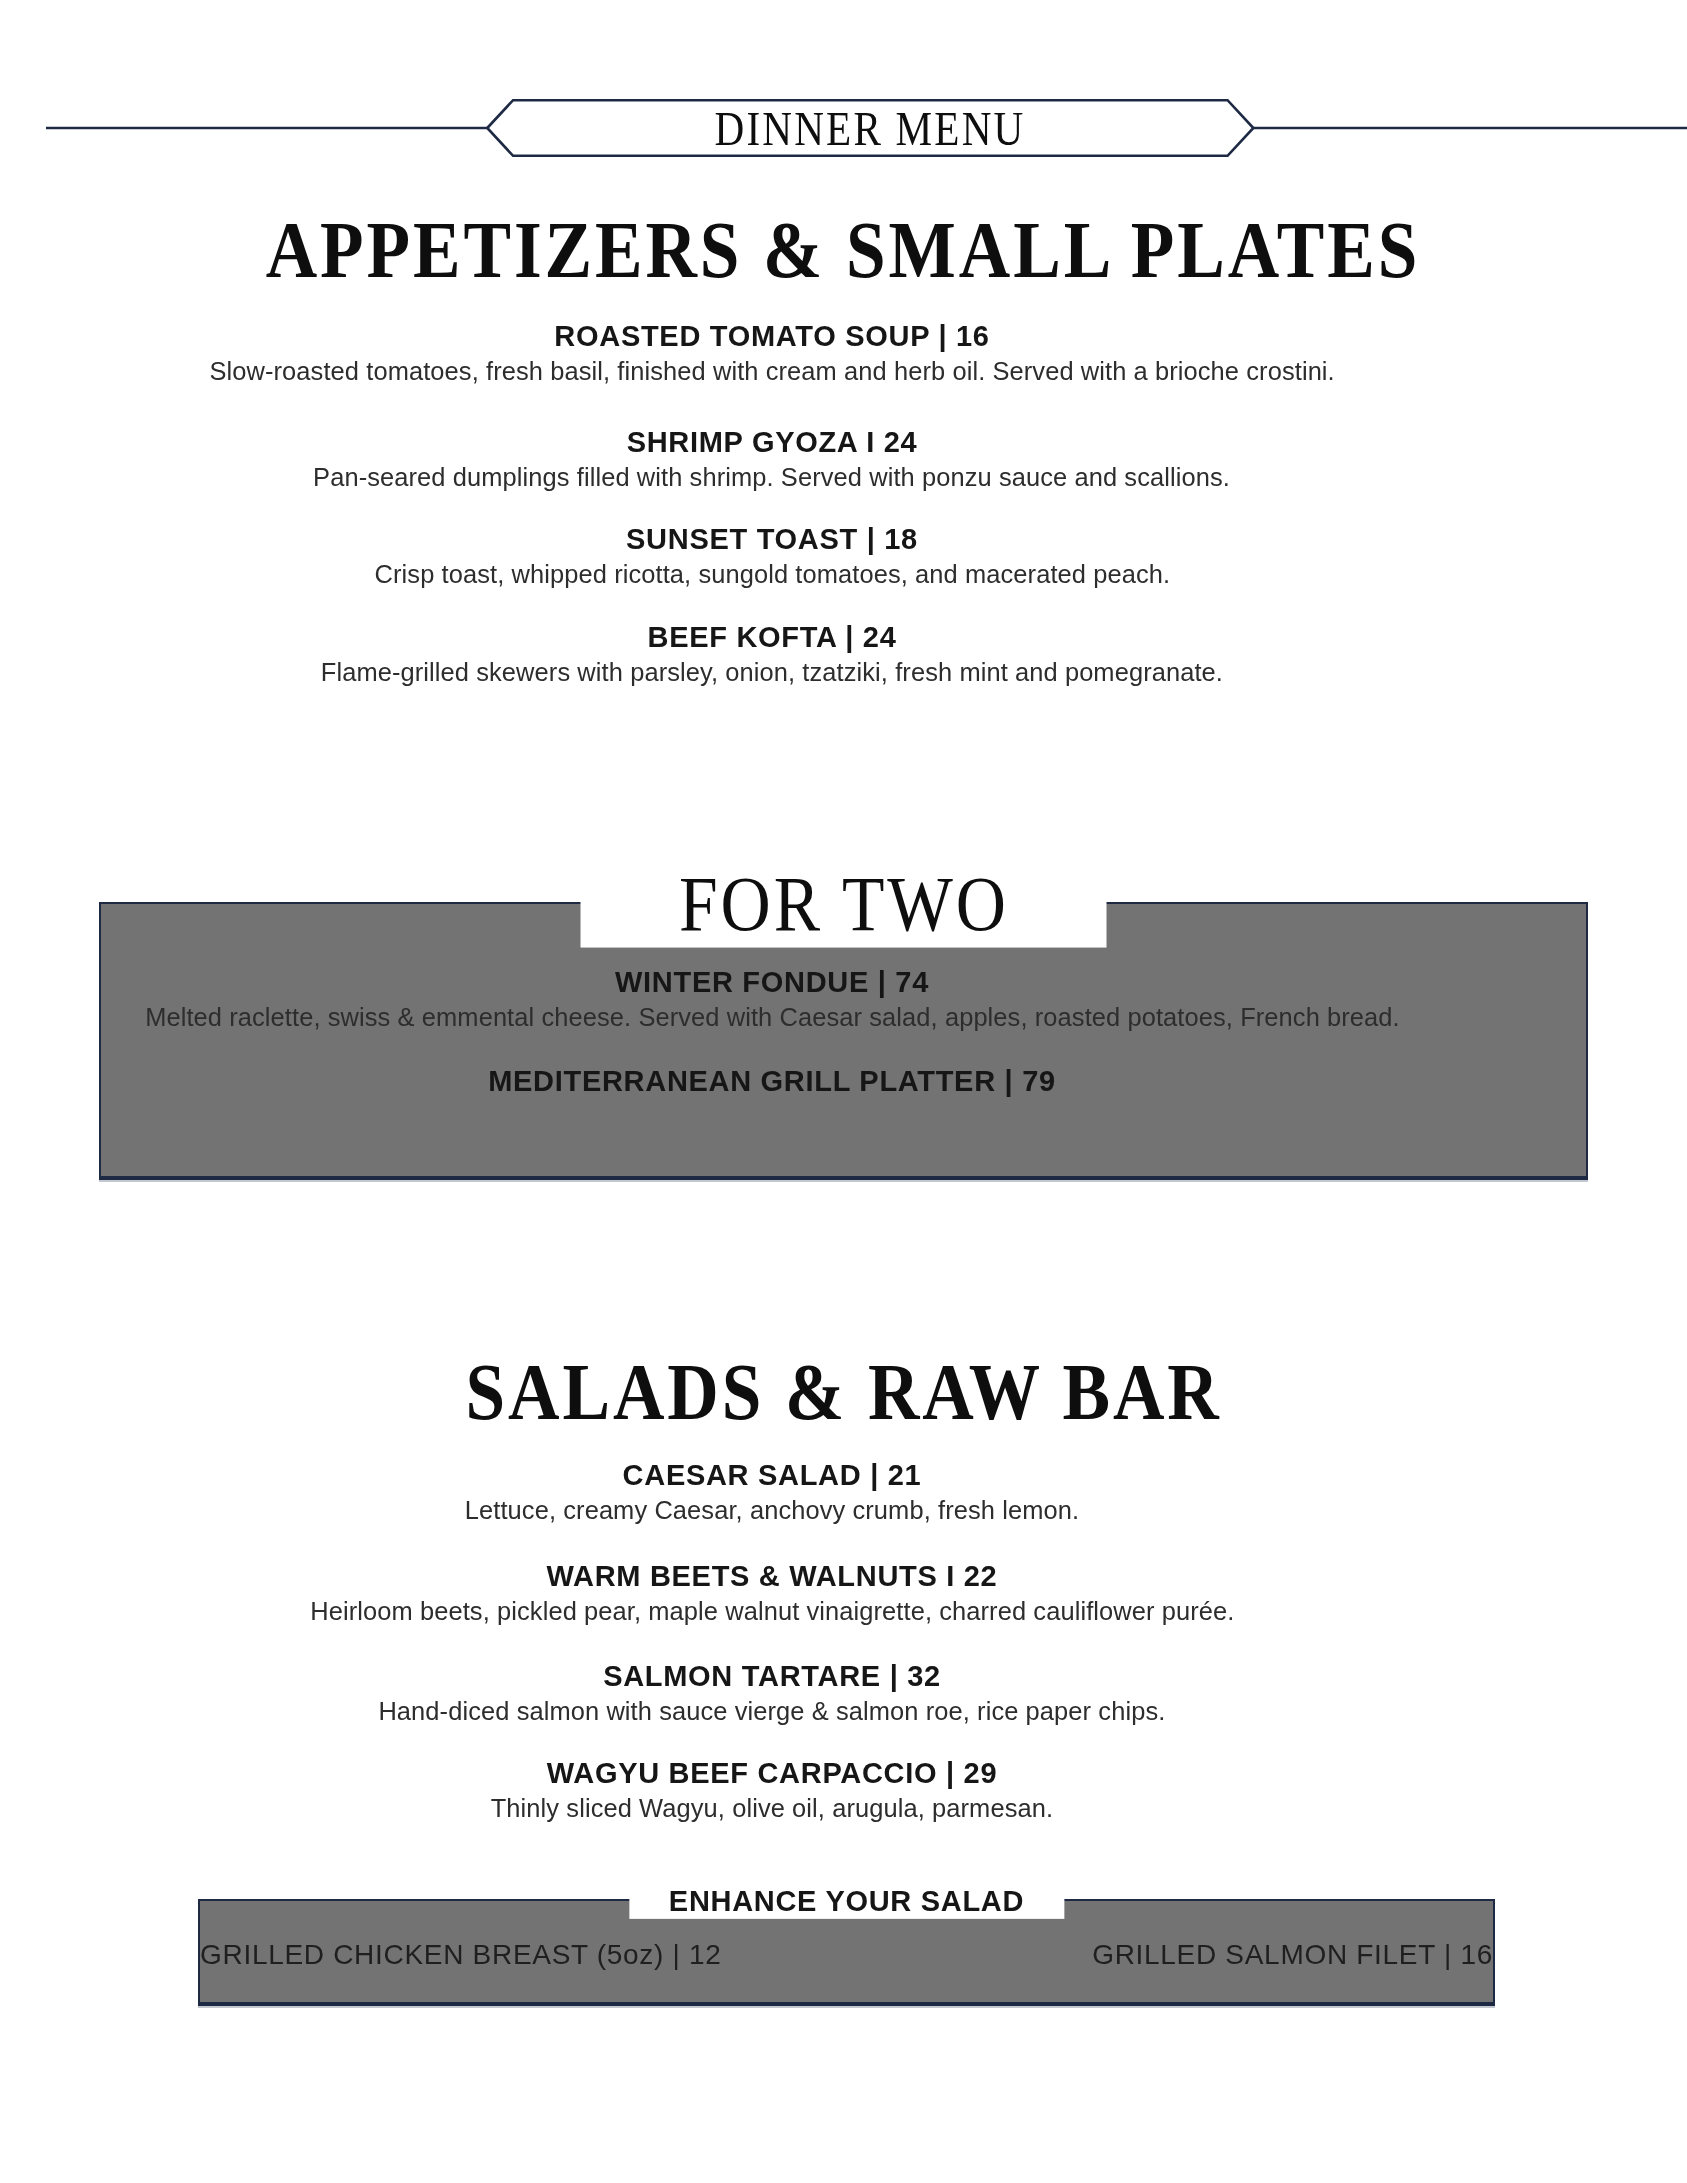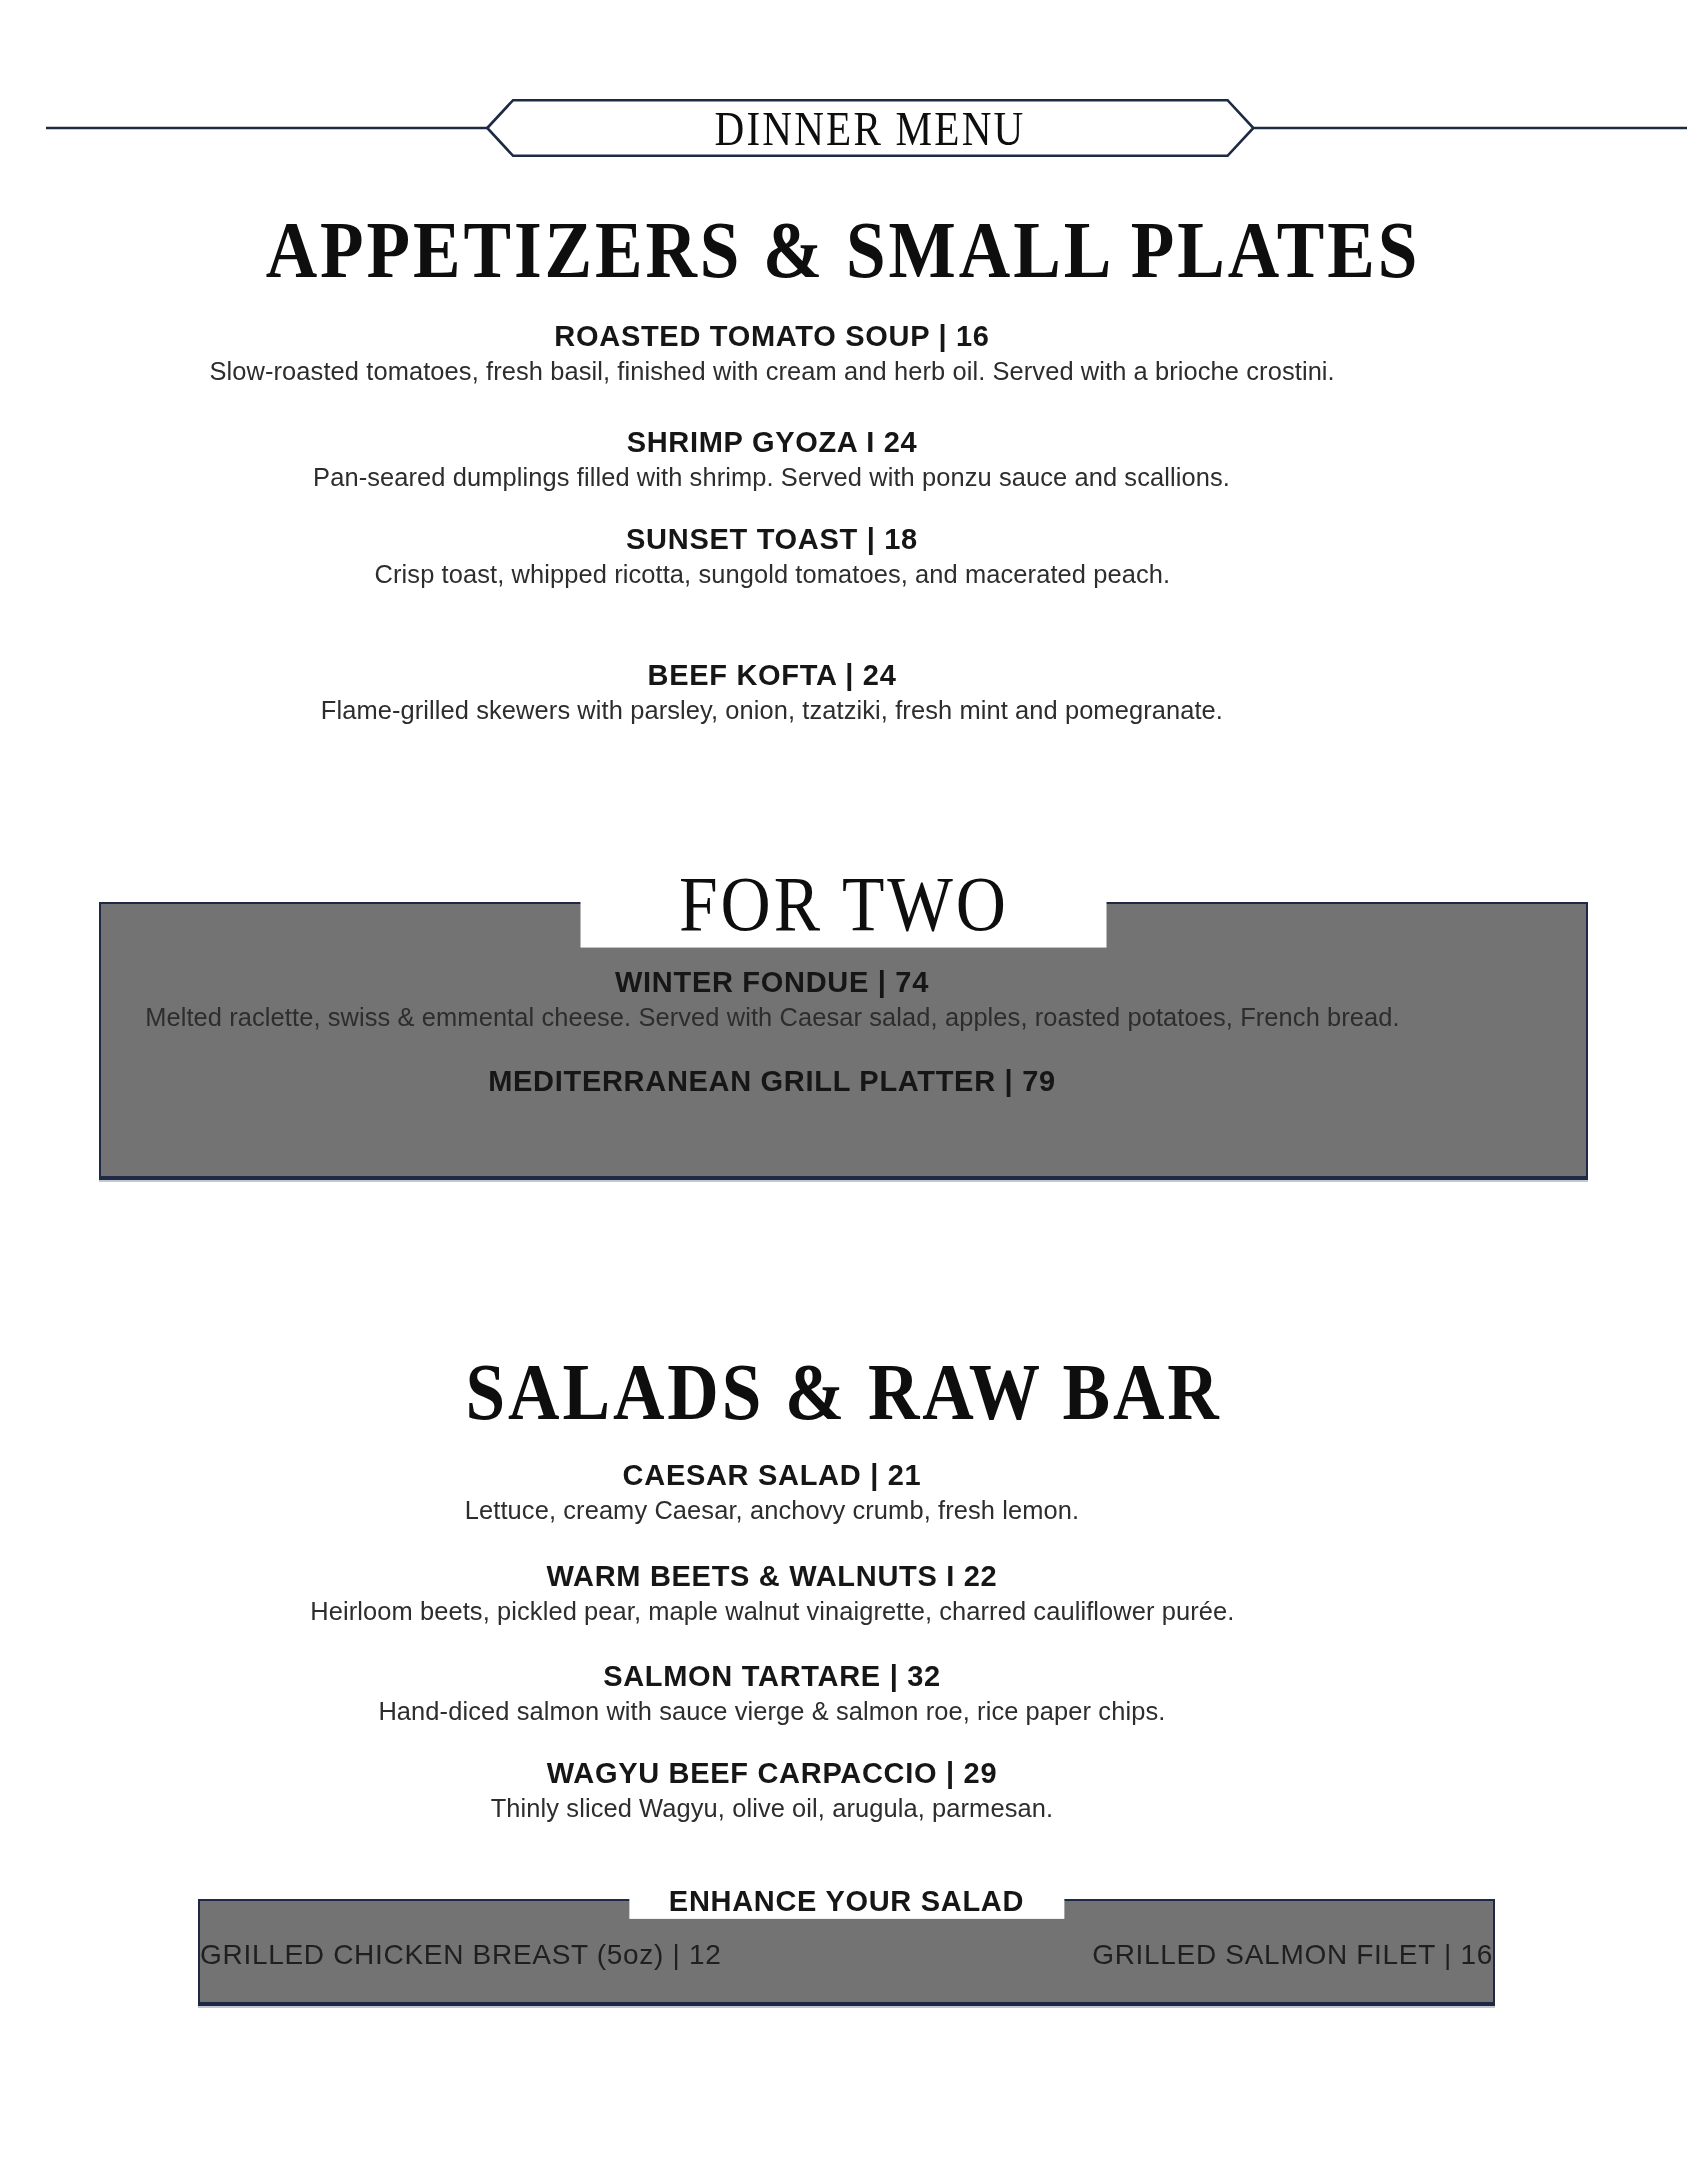--- a/index.html
+++ b/index.html
@@ -109,21 +109,21 @@
     <div class="item-desc">
       <span class="squeeze">Pan-seared dumplings filled with shrimp. Served with ponzu sauce and scallions.</span>
     </div>
   </div>
   <div class="item" style="top:522px;">
     <div class="item-name">SUNSET TOAST | 18</div>
     <div class="item-desc">
       <span class="squeeze">Crisp toast, whipped ricotta, sungold tomatoes, and macerated peach.</span>
     </div>
   </div>
-  <div class="item" style="top:620px;margin-top:38px;">
+  <div class="item" style="top:620px;">
     <div class="item-name">BEEF KOFTA | 24</div>
     <div class="item-desc">
       <span class="squeeze">Flame-grilled skewers with parsley, onion, tzatziki, fresh mint and pomegranate.</span>
     </div>
   </div>
 </section>
 
 <section>
   <div class="menu-box box-for-two">
     <div class="box-legend legend-display">

